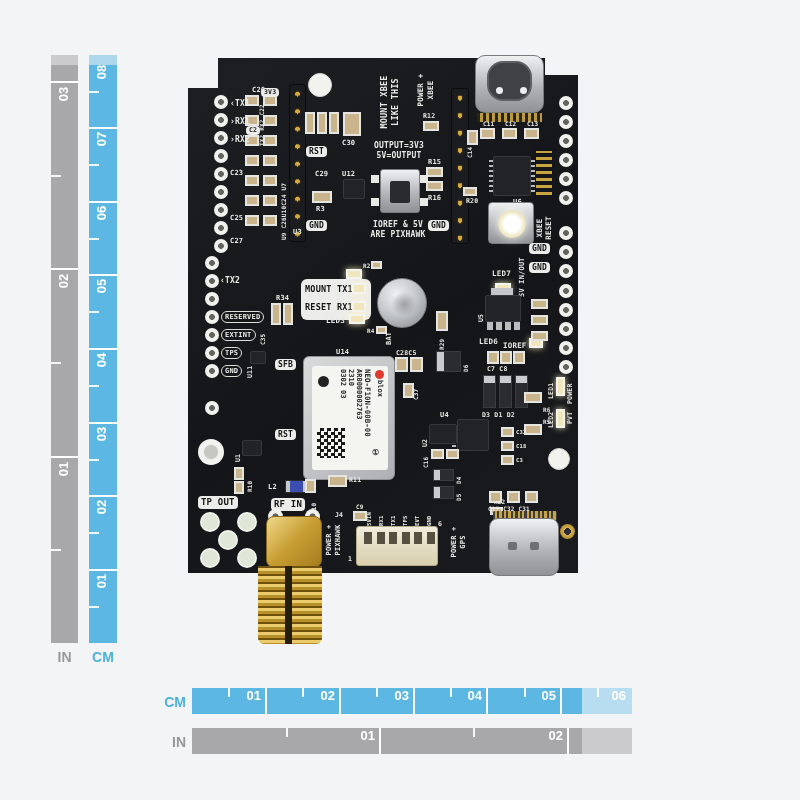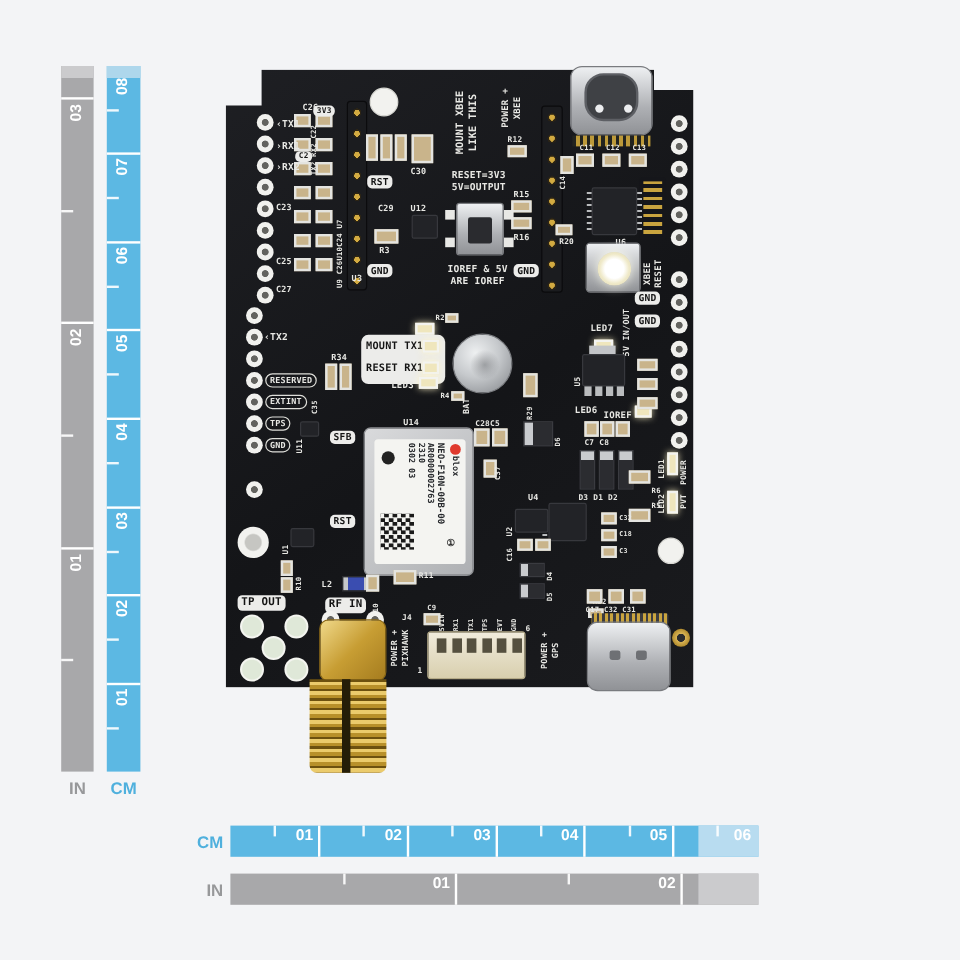--- a/index.html
+++ b/index.html
@@ -246,33 +246,33 @@
 
 <div class="silver p" style="left:488px;top:202px;width:46px;height:42px;border-radius:4px">
   <div class="p" style="left:9px;top:7px;width:28px;height:28px;border-radius:50%;background:radial-gradient(circle,#ffffff 0 40%,#efe9c8 62%,#d8d3b2);box-shadow:0 0 10px rgba(255,255,240,.9)"></div>
 </div>
 <div class="t r ctr" style="left:535px;top:250px;width:44px;font-size:7.5px;line-height:9px">
   <div>XBEE</div>
   <div>RESET</div>
 </div>
 
 <div class="t ctr" style="left:368px;top:141px;width:62px;font-size:8px;line-height:10px">
-  <div>RESET=3V3</div>
+  <div>OUTPUT=3V3</div>
   <div>5V=OUTPUT</div>
 </div>
 <div class="p" style="left:371px;top:175px;width:8px;height:8px;background:#e8e8e5"></div>
 <div class="p" style="left:371px;top:198px;width:8px;height:8px;background:#e8e8e5"></div>
 <div class="p" style="left:420px;top:175px;width:8px;height:8px;background:#e8e8e5"></div>
 <div class="p" style="left:420px;top:198px;width:8px;height:8px;background:#e8e8e5"></div>
 <div class="silver p" style="left:380px;top:169px;width:40px;height:44px;border-radius:3px">
   <div class="p" style="left:9px;top:11px;width:20px;height:22px;background:#2a2b2f;border-radius:2px"></div>
 </div>
 <div class="t ctr" style="left:365px;top:220px;width:66px;font-size:8px;line-height:10px">
   <div>IOREF &amp; 5V</div>
-  <div>ARE IOREF</div>
+  <div>ARE PIXHAWK</div>
 </div>
 <div class="t wb" style="left:428px;top:220px">GND</div>
 
 <div class="t" style="left:363px;top:262px;font-size:6px">R2</div>
 <div class="smd" style="left:371px;top:261px;width:11px;height:8px"></div>
 <div class="t" style="left:322px;top:287px;font-size:7.5px">LED5</div>
 <div class="led" style="left:346px;top:269px;width:16px;height:10px"></div>
 <div class="p" style="left:301px;top:279px;width:70px;height:41px;background:#ececea;border-radius:6px"></div>
 <div class="t" style="left:305px;top:284px;color:#141414;font-size:8.5px">MOUNT TX1</div>
 <div class="led" style="left:352px;top:283px;width:14px;height:11px"></div>

